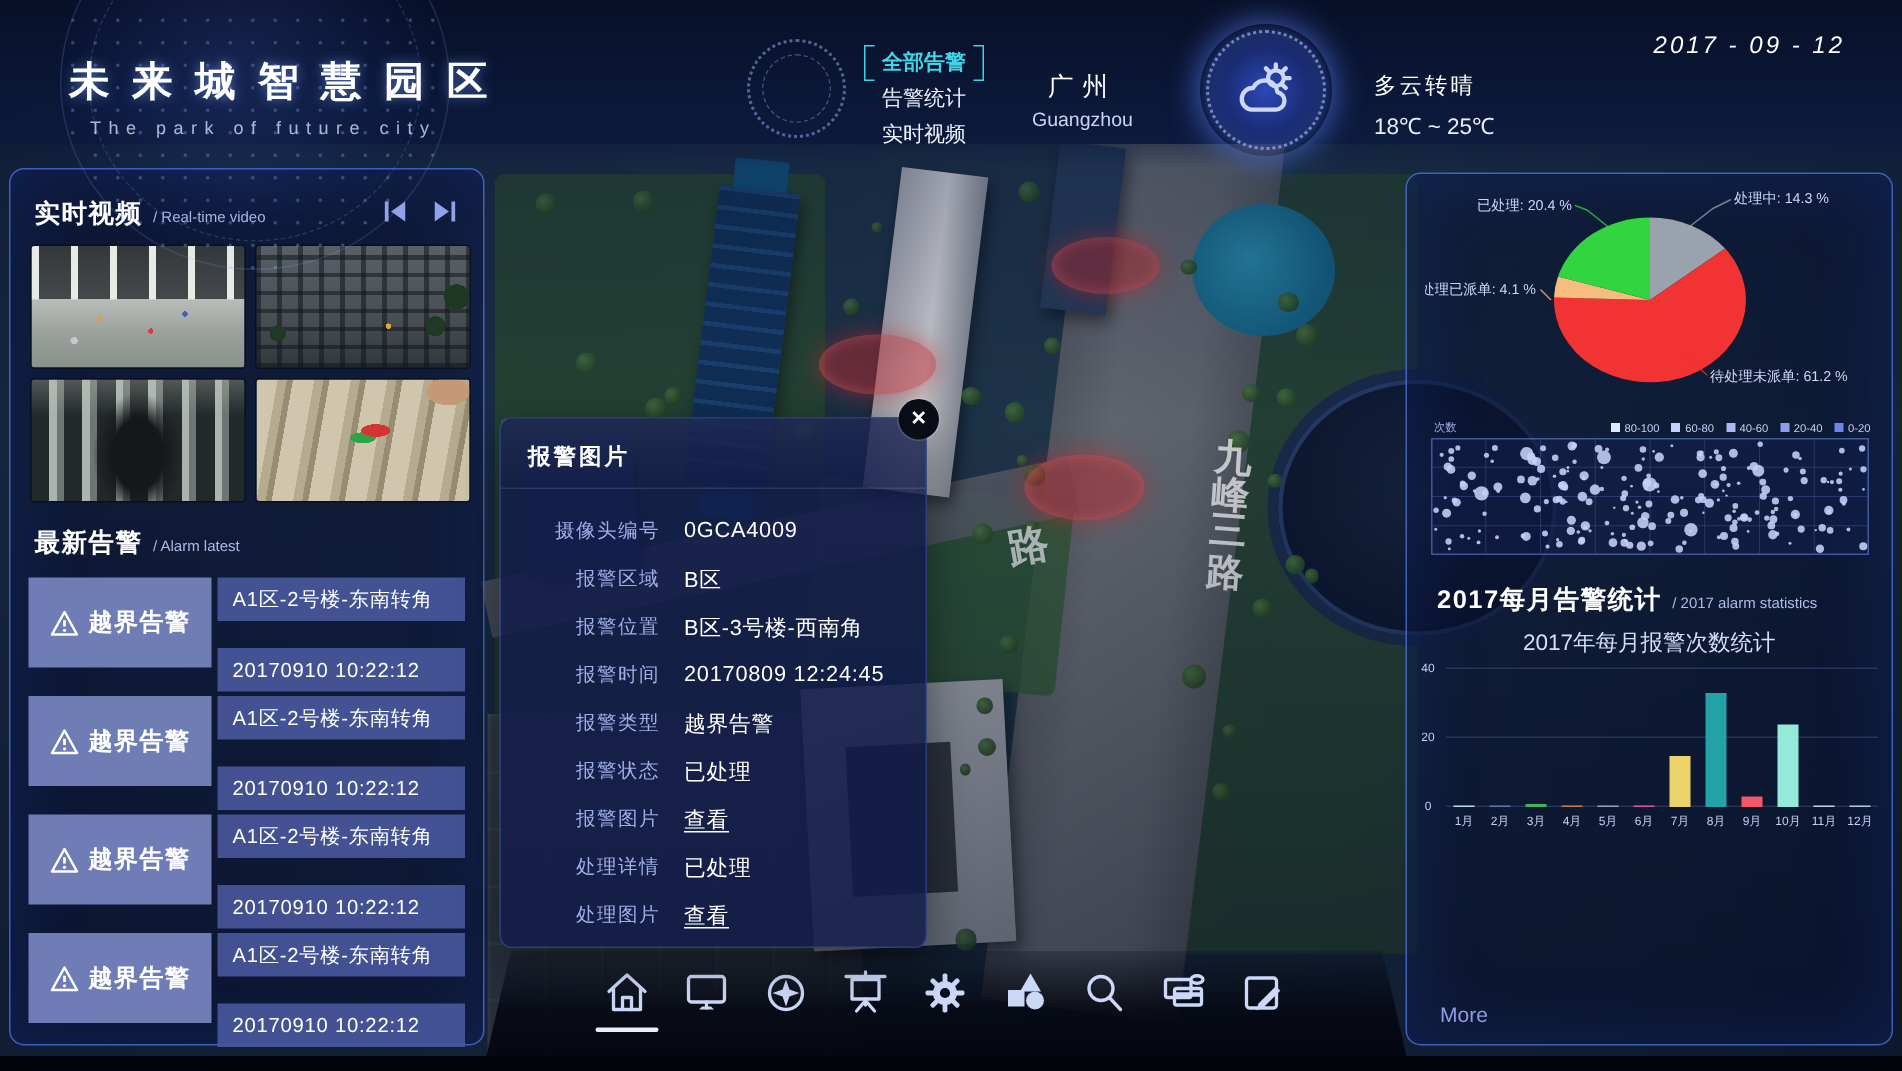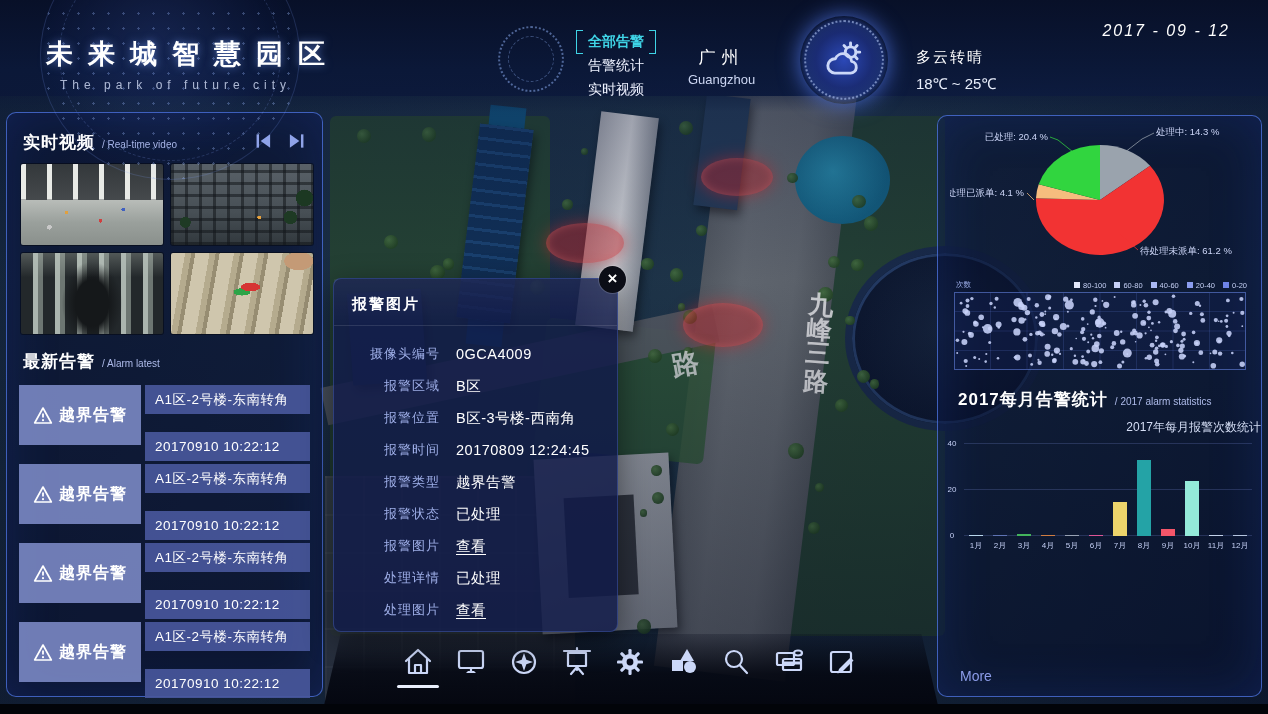--- a/index.html
+++ b/index.html
@@ -155,21 +155,21 @@
 
   
   #right-panel .sec-head { padding:16px 0 0 20px; }
   #pie-wrap { width:300px; height:152px; margin:2px auto 0 auto; position:relative; }
   #legend-row { display:flex; align-items:center; gap:8px; margin:10px 14px 2px 18px; }
   .axis-label { font-size:7.5px; color:#9fb0ec; margin-right:auto; }
   .legend-item { display:flex; align-items:center; gap:3px; font-size:7.5px; color:#c4cff4; }
   .sw { width:6px; height:6px; background:#c7d1f8; display:inline-block; }
   #scatter-svg { display:block; margin:2px auto 0 auto; }
   #bar-block { margin:8px 0 0 0; }
-  .bar-inner-title { text-align:right; font-size:12px; color:#d5def5; margin-bottom:8px; }
+  .bar-inner-title { text-align:center; font-size:15px; color:#d5def5; margin-bottom:8px; }
   #bar-area { position:relative; width:288px; height:92px; margin-left:26px; }
   .gridline { position:absolute; left:0; width:100%; height:1px; background:rgba(130,150,230,.22); }
   .ytick { position:absolute; left:-20px; width:16px; text-align:center; font-size:8px; color:#c4cff4; }
   .bar { position:absolute; bottom:0; width:14px; }
   #bar-months { display:flex; width:288px; margin:4px 0 0 26px;justify-content:flex-end; }
   .x-tick { width:24px; text-align:center; font-size:8px; color:#c4cff4; }
   #right-more { position:absolute; left:22px; bottom:12px; color:#8c9ce8; font-size:14px; cursor:pointer; }
 
   
   #toolbar-bg { position:absolute; left:322px; top:634px; width:618px; height:80px; z-index:16;

